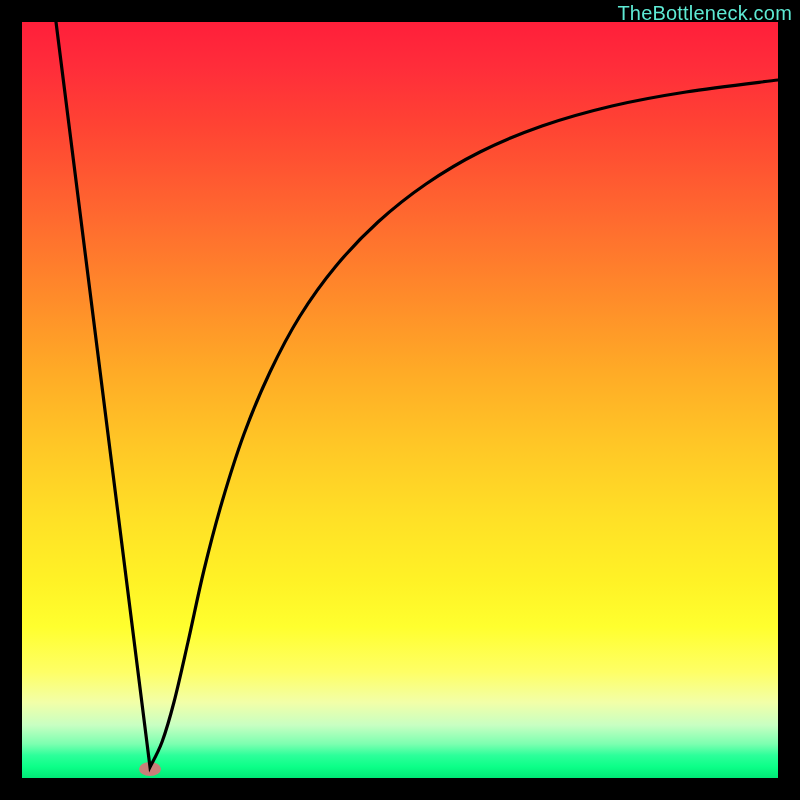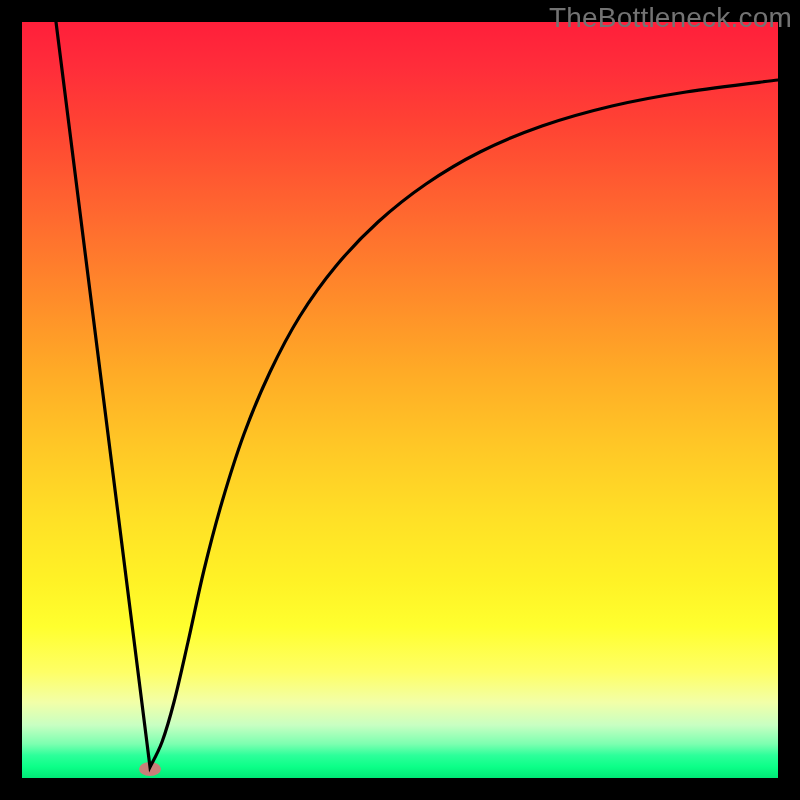--- a/index.html
+++ b/index.html
@@ -59,22 +59,22 @@
   .curve-path {
     fill: none;
     stroke: #000;
     stroke-width: 3.2;
     stroke-linecap: round;
   }
   .watermark {
     position: absolute;
     top: 2px;
     right: 8px;
-    color: #737373;
-    font-size: 28px;
+    color: #5eead4;
+    font-size: 20px;
     letter-spacing: 0.2px;
     font-weight: 400;
     user-select: none;
   }
 </style>
 </head>
 <body>
 
 <div class="frame">
   <div class="plot">

